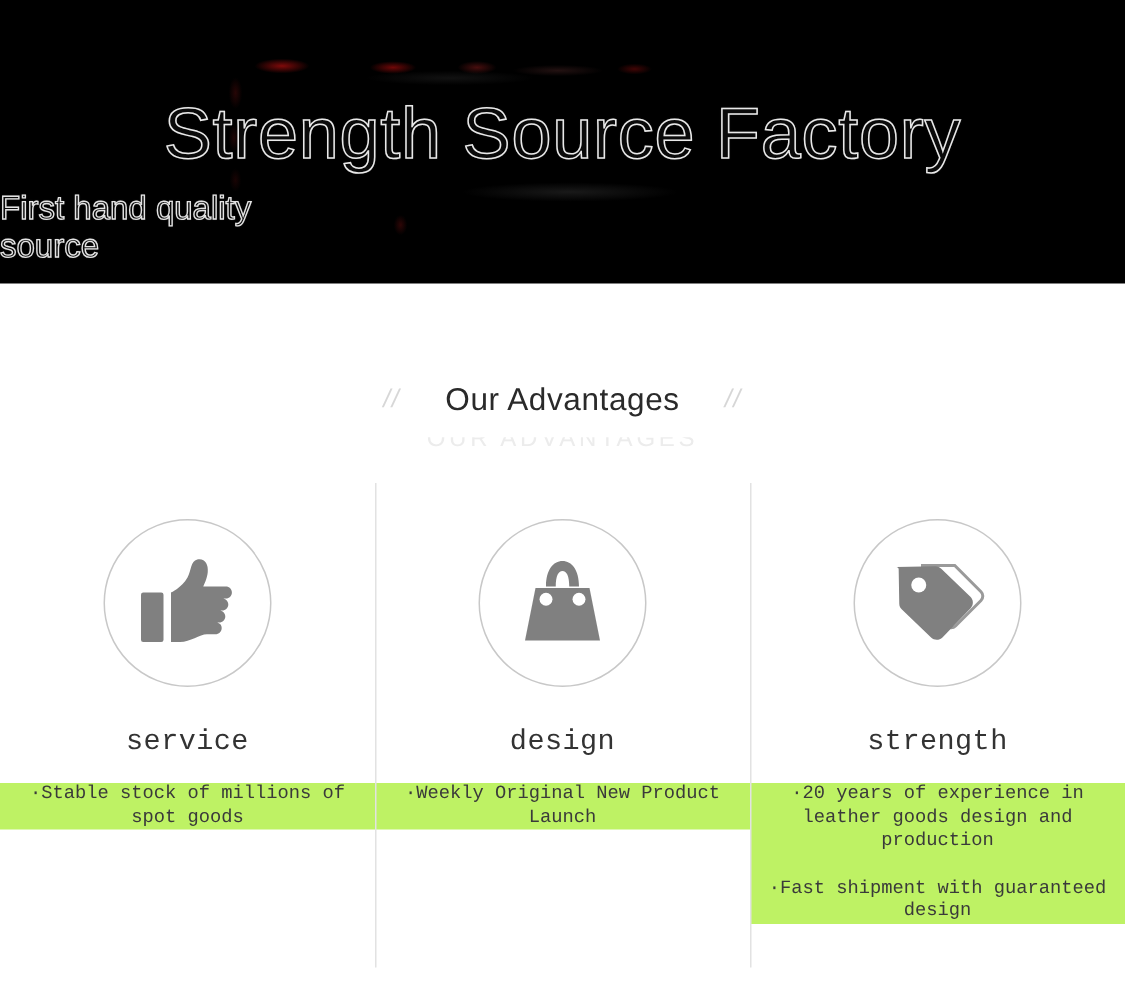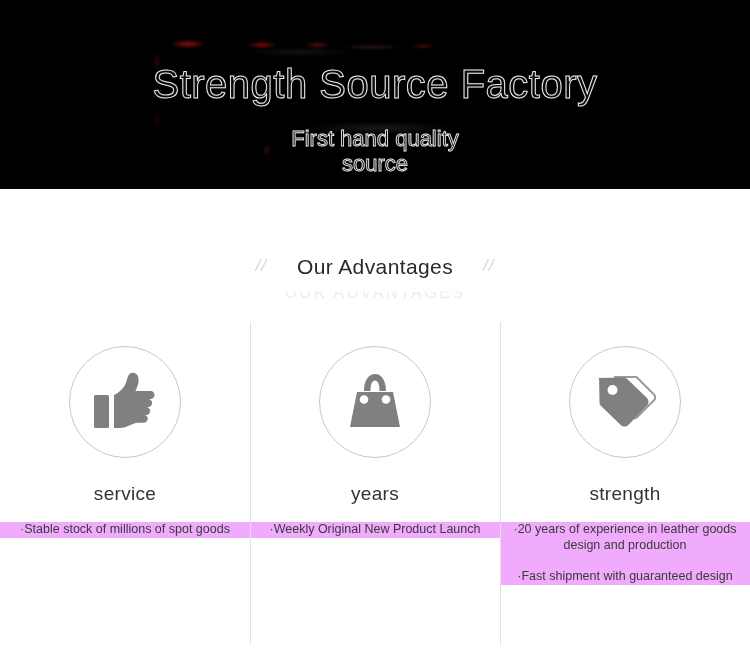--- a/index.html
+++ b/index.html
@@ -28,28 +28,27 @@
       radial-gradient(ellipse 6px 14px at 157px 62px, rgba(70,10,10,.55), rgba(40,5,5,0) 75%),
       radial-gradient(ellipse 5px 12px at 156px 92px, rgba(60,10,10,.5), rgba(35,5,5,0) 75%),
       radial-gradient(ellipse 5px 10px at 157px 120px, rgba(55,8,8,.45), rgba(30,4,4,0) 78%),
       radial-gradient(ellipse 6px 9px at 267px 150px, rgba(90,12,12,.5), rgba(50,6,6,0) 75%),
       radial-gradient(ellipse 90px 8px at 380px 128px, rgba(28,28,28,.9), rgba(10,10,10,0) 80%),
       radial-gradient(ellipse 70px 6px at 300px 52px, rgba(22,22,22,.8), rgba(8,8,8,0) 80%);
   }
   .hero-title{
     position:absolute; left:0; right:0; top:62px;
     text-align:center;
-    font-size:40px; font-weight:400; letter-spacing:.5px;
+    font-size:48px; font-weight:400; letter-spacing:.5px;
     color:#0a0a0a;
     -webkit-text-stroke:1px #e9e9e9;
     text-shadow:0 0 1px rgba(255,255,255,.55);
   }
   .hero-sub{
     position:absolute; left:0; right:0; top:126px;
-    text-align:center;
     font-size:22px; font-weight:400; line-height:25px;
     color:#0a0a0a;
     -webkit-text-stroke:.9px #e4e4e4;
     text-shadow:0 0 1px rgba(255,255,255,.5);
     white-space:pre-line;
   }
 
   
   .section-head{
     position:absolute; left:0; top:248px; width:750px; height:62px;
@@ -74,20 +73,21 @@
     text-align:center;
     font-size:16px; letter-spacing:2.5px; font-weight:400;
     color:#ececec;
     clip-path:inset(42% 0 0 0);
   }
 
   
   .cols{
     position:absolute; left:0; top:322px; width:750px; height:344px;
     display:flex;
+    font-family:Liberation Mono, monospace;
   }
   .col{
     position:relative; flex:1 1 0; min-width:0;
     display:flex; flex-direction:column; align-items:center;
   }
   .col + .col::before{
     content:""; position:absolute; left:0; top:0;
     width:1px; height:323px; background:#e2e2e2;
   }
 
@@ -99,21 +99,21 @@
   }
   .icon-circle svg{ display:block; }
 
   .col-title{
     margin-top:25px;
     font-size:19px; color:#333; font-weight:400; letter-spacing:.3px;
   }
 
   .col-desc{
     margin-top:17px; width:100%;
-    background:#f0abfc;
+    background:#bef264;
     display:flex; flex-direction:column; align-items:center;
   }
   .desc-line{
     font-size:12.5px; line-height:15.5px; color:#3a3a3a;
     text-align:center; padding:0 6px;
     margin-bottom:16px; max-width:100%;
   }
   .desc-line:last-child{ margin-bottom:0; }
 </style>
 </head>
@@ -164,21 +164,21 @@
         <span>
           <svg width="66" height="62" viewBox="0 0 66 62" fill="#808080">
             <path d="M22 20 C22 9 26.8 3 33 3 C39.2 3 44 9 44 20 H37.5 C37.5 13 35.8 9.6 33 9.6
                      C30.2 9.6 28.5 13 28.5 20 Z"></path>
             <path d="M15 21 H51 L58 56 H8 Z"></path>
             <circle cx="22" cy="28.5" r="4.3" fill="#ffffff"></circle>
             <circle cx="44" cy="28.5" r="4.3" fill="#ffffff"></circle>
           </svg>
         </span>
       </div>
-      <div class="col-title">years</div>
+      <div class="col-title">design</div>
       <div class="col-desc">
         <div class="desc-line">·Weekly Original New Product Launch</div>
       </div>
     </div>
 
     <div class="col">
       <div class="icon-circle">
         <span>
           <svg width="68" height="64" viewBox="0 0 68 64">
             <path d="M24 7 H45.5 L63 24.5 C64.6 26.1 64.6 28.7 63 30.3 L46 47.3

